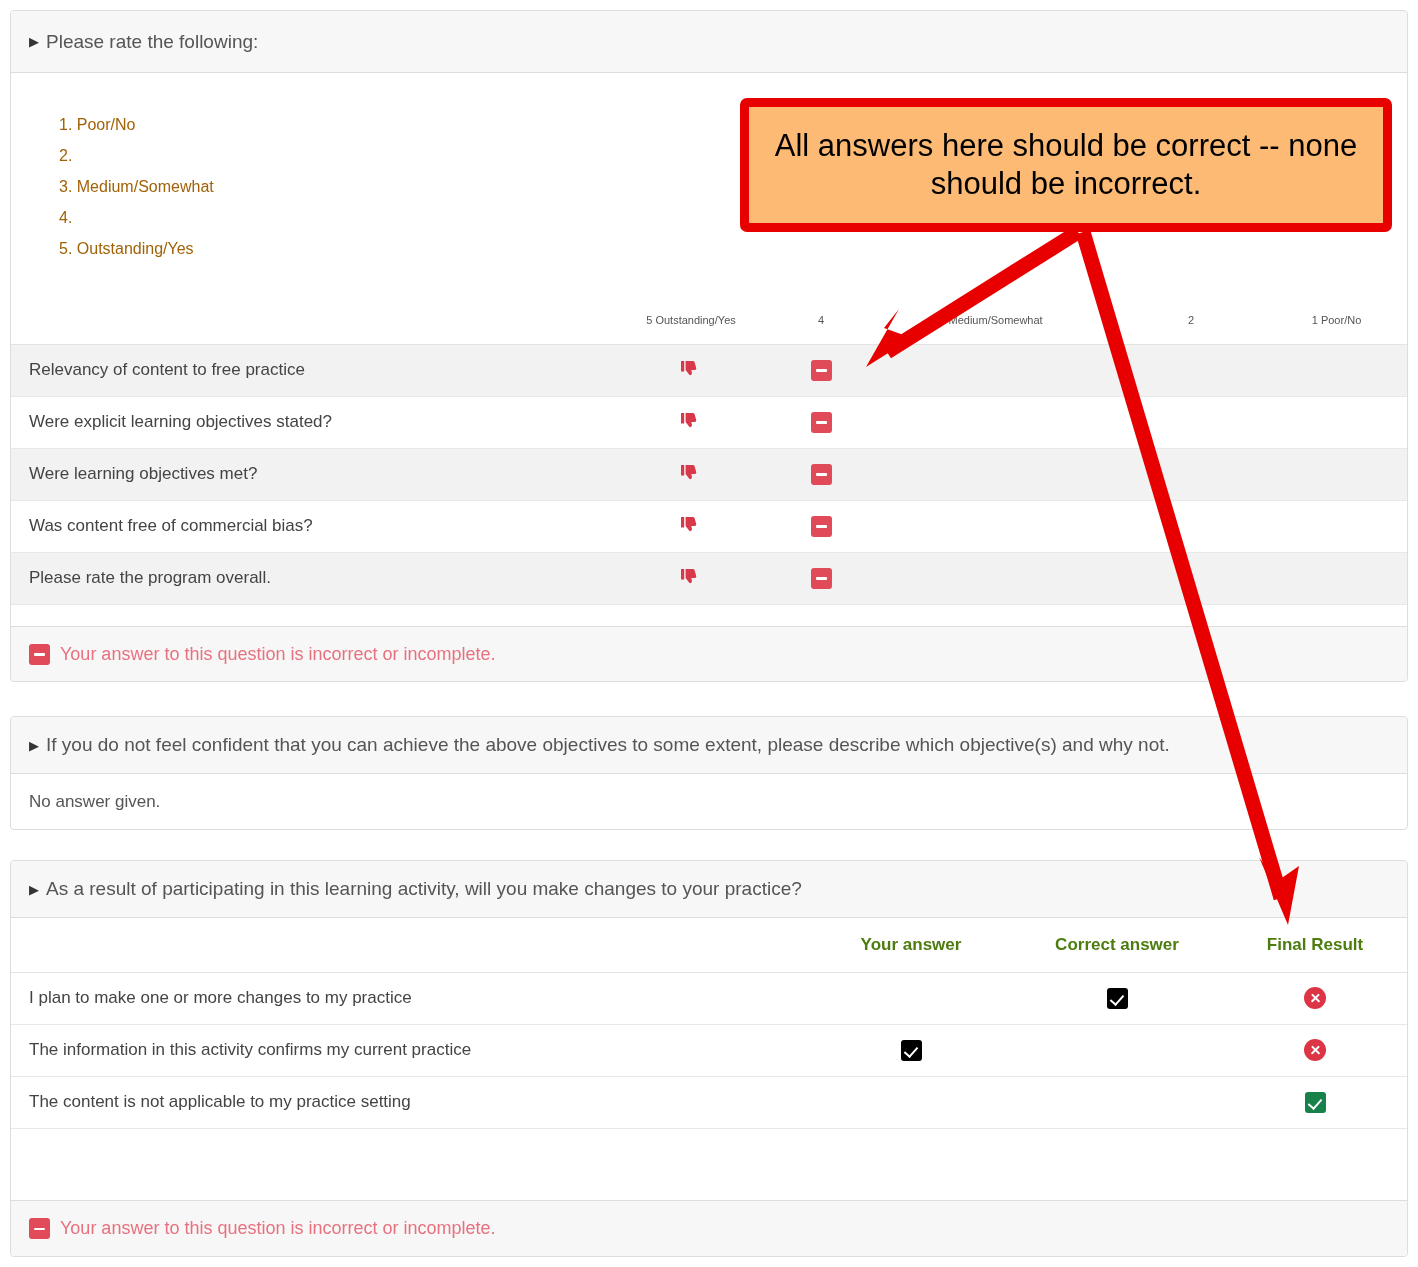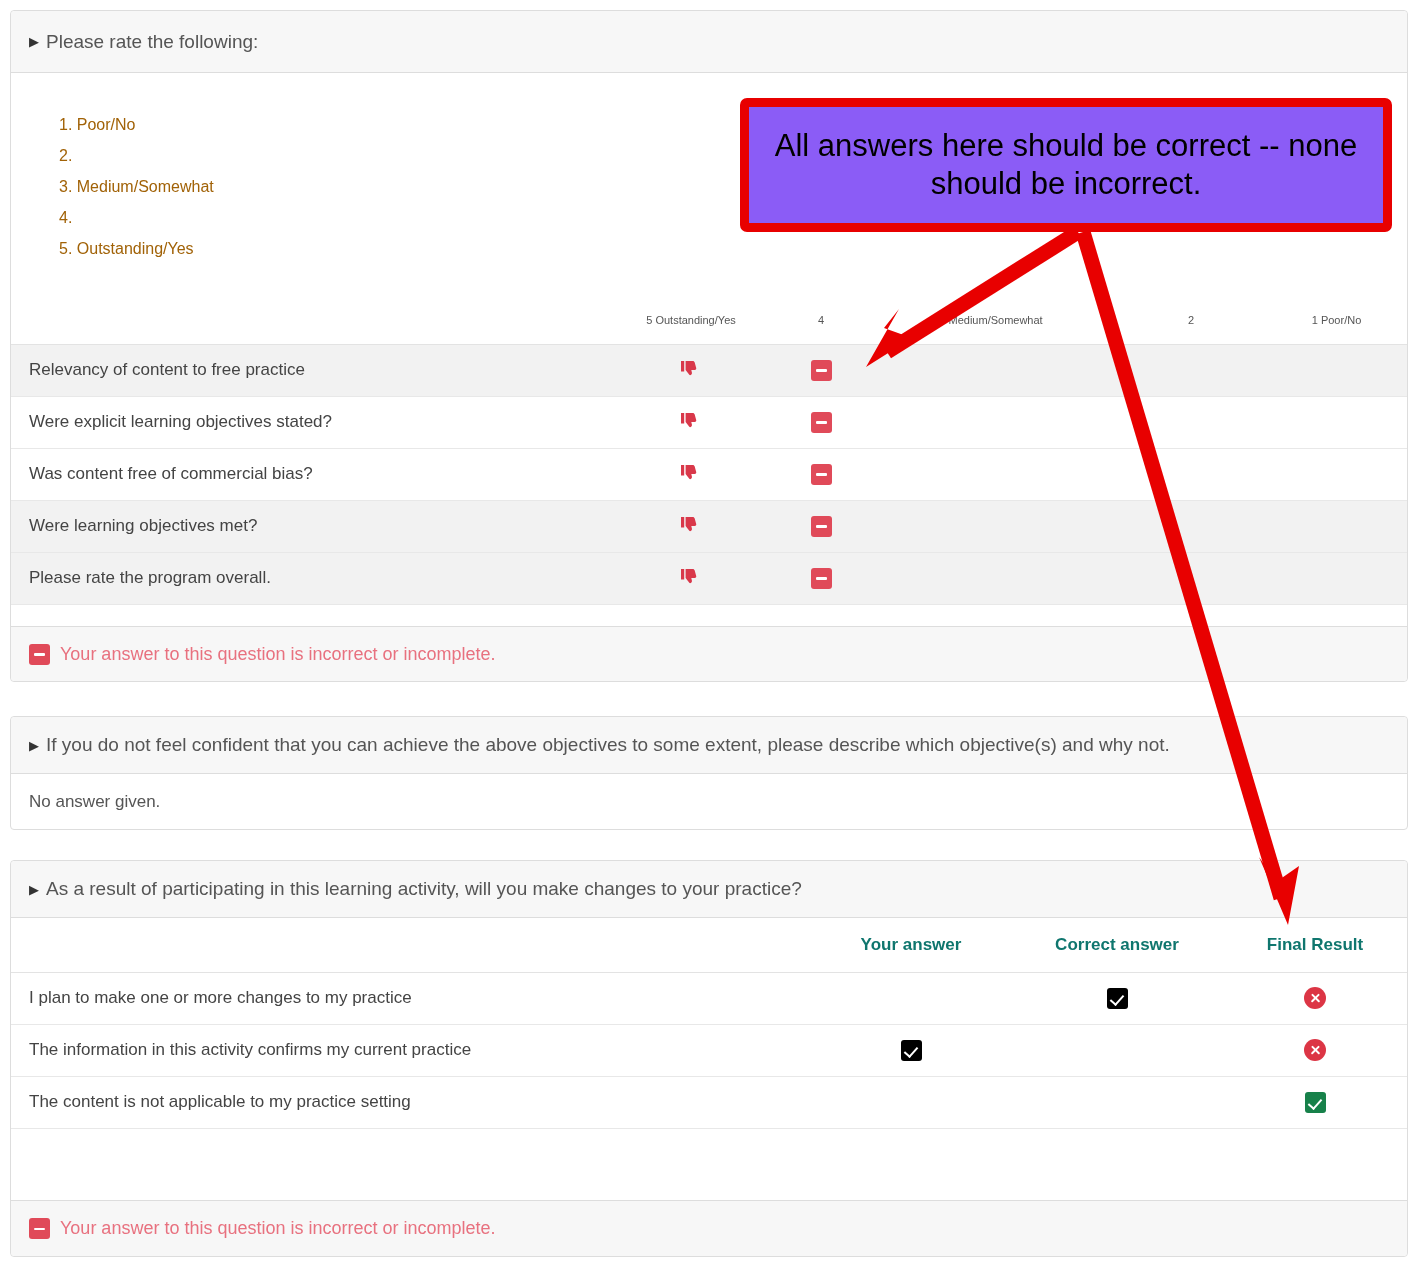--- a/index.html
+++ b/index.html
@@ -190,21 +190,21 @@
     align-items: center;
     height: 100%;
     font-size: 17px;
     color: #555555;
   }
 
   
   .choice-head th {
     font-weight: bold;
     font-size: 17px;
-    color: #0f766e;
+    color: #4d7c0f;
     height: 54px;
     text-align: center;
     border-bottom: 1px solid #e3e3e3;
     white-space: nowrap;
   }
   .choice-row td {
     height: 52px;
     border-bottom: 1px solid #e8e8e8;
     text-align: center;
   }
@@ -220,21 +220,21 @@
   #annotation {
     position: absolute;
     left: 0; top: 0;
     width: 1418px; height: 1267px;
     pointer-events: none;
   }
   .callout {
     position: absolute;
     left: 740px; top: 98px;
     width: 652px; height: 134px;
-    background: #8b5cf6;
+    background: #fdba74;
     border: 9px solid #e80000;
     border-radius: 7px;
     display: flex;
     align-items: center;
     justify-content: center;
     text-align: center;
   }
   .callout-text {
     font-size: 31px;
     line-height: 1.22;
@@ -304,36 +304,36 @@
                 <svg viewBox="0 0 24 24">
                     <path d="M2 3h3.2v10.4H2zM6.6 3h7.1c1 0 1.8.6 2 1.5l1.5 5.5c.3 1-.5 2-1.6 2h-3.3l.6 2.6c.2 1-.2 2-1.1 2.4-.6.3-1.3.1-1.7-.4l-3.5-4.7z"></path>
                   </svg>
               </span>
             </td>
             <td><span class="icon-minus-box"></span></td>
             <td></td>
             <td></td>
             <td></td>
           </tr>
-          <tr class="rate-row">
-            <td class="label">Was content free of commercial bias?</td>
+          <tr class="rate-row alt">
+            <td class="label">Were learning objectives met?</td>
             <td>
               <span class="icon-thumbsdown">
                 <svg viewBox="0 0 24 24">
                     <path d="M2 3h3.2v10.4H2zM6.6 3h7.1c1 0 1.8.6 2 1.5l1.5 5.5c.3 1-.5 2-1.6 2h-3.3l.6 2.6c.2 1-.2 2-1.1 2.4-.6.3-1.3.1-1.7-.4l-3.5-4.7z"></path>
                   </svg>
               </span>
             </td>
             <td><span class="icon-minus-box"></span></td>
             <td></td>
             <td></td>
             <td></td>
           </tr>
-          <tr class="rate-row alt">
-            <td class="label">Were learning objectives met?</td>
+          <tr class="rate-row">
+            <td class="label">Was content free of commercial bias?</td>
             <td>
               <span class="icon-thumbsdown">
                 <svg viewBox="0 0 24 24">
                     <path d="M2 3h3.2v10.4H2zM6.6 3h7.1c1 0 1.8.6 2 1.5l1.5 5.5c.3 1-.5 2-1.6 2h-3.3l.6 2.6c.2 1-.2 2-1.1 2.4-.6.3-1.3.1-1.7-.4l-3.5-4.7z"></path>
                   </svg>
               </span>
             </td>
             <td><span class="icon-minus-box"></span></td>
             <td></td>
             <td></td>

